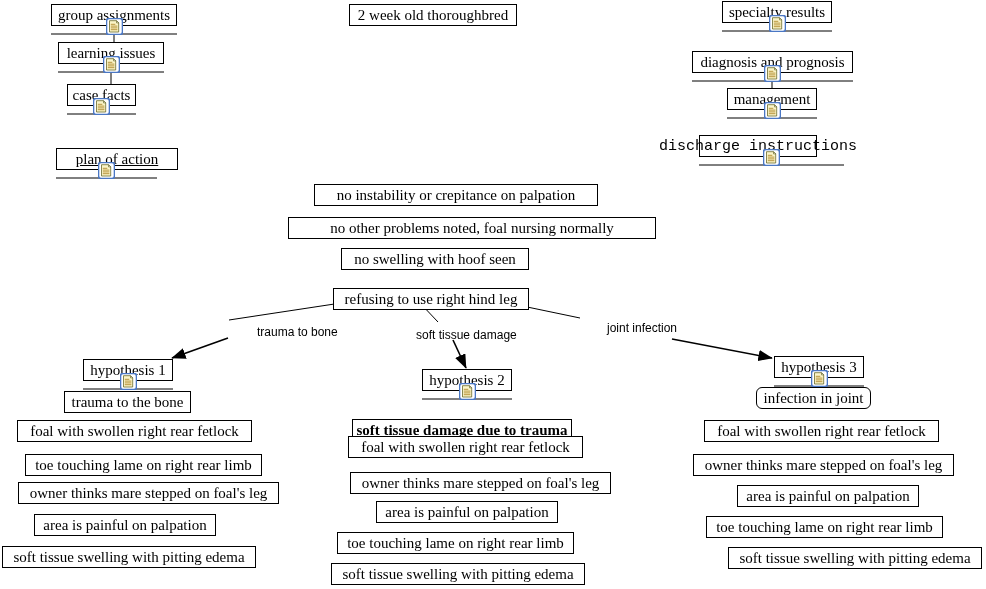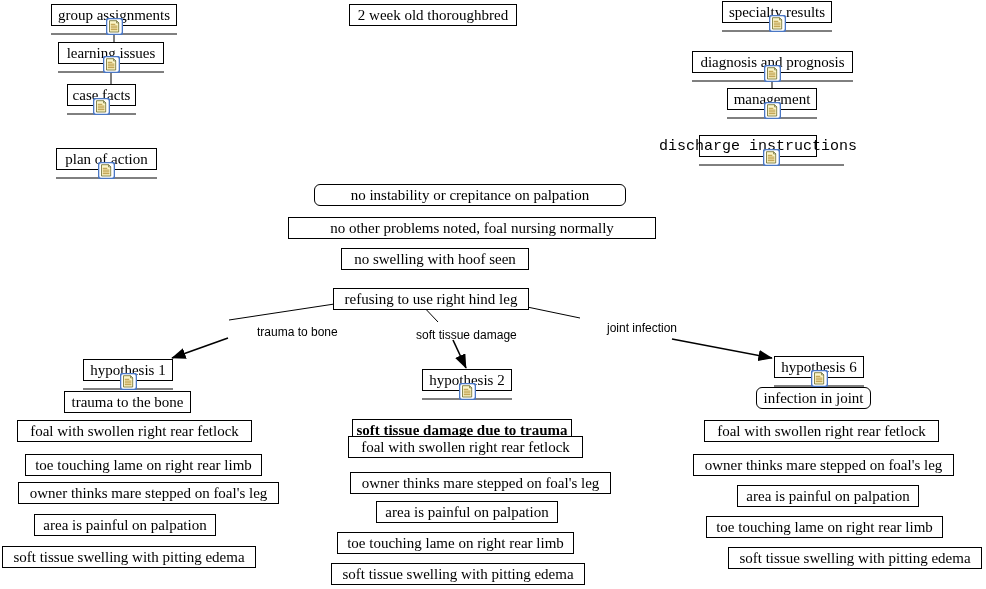--- a/index.html
+++ b/index.html
@@ -146,21 +146,21 @@
           <path d="M3.5 2.7 h7.0 l2.2 2.2 v9.1 h-9.2 z" fill="#fbf5c8" stroke="#6a6a2a" stroke-width="0.8" stroke-linejoin="miter"></path>
           <path d="M10.5 2.7 l2.2 2.2 h-2.2 z" fill="#ffffff" stroke="#6a6a2a" stroke-width="0.7"></path>
           <g stroke="#b08a2e" stroke-width="0.9">
             <line x1="4.8" y1="6.3" x2="9.3" y2="6.3"></line>
             <line x1="4.8" y1="8.1" x2="11.4" y2="8.1"></line>
             <line x1="4.8" y1="9.9" x2="11.4" y2="9.9"></line>
             <line x1="4.8" y1="11.7" x2="11.4" y2="11.7"></line>
           </g>
         </svg>
       </div>
-      <div class="node" style="left: 56px; top: 148px; width: 101px;">
+      <div class="node" style="left: 56px; top: 148px; width: 122px; text-decoration: underline;">
         <span>plan of action</span>
       </div>
       <div class="doc-icon" style="left: 98px; top: 162px;">
         <svg viewBox="0 0 17 17" width="17" height="17">
           <rect x="0.5" y="0.5" width="16" height="16" rx="2.5" ry="2.5" fill="#ffffff" stroke="#4a77c4" stroke-width="1.6"></rect>
           <path d="M3.5 2.7 h7.0 l2.2 2.2 v9.1 h-9.2 z" fill="#fbf5c8" stroke="#6a6a2a" stroke-width="0.8" stroke-linejoin="miter"></path>
           <path d="M10.5 2.7 l2.2 2.2 h-2.2 z" fill="#ffffff" stroke="#6a6a2a" stroke-width="0.7"></path>
           <g stroke="#b08a2e" stroke-width="0.9">
             <line x1="4.8" y1="6.3" x2="9.3" y2="6.3"></line>
             <line x1="4.8" y1="8.1" x2="11.4" y2="8.1"></line>
@@ -229,21 +229,21 @@
           <path d="M3.5 2.7 h7.0 l2.2 2.2 v9.1 h-9.2 z" fill="#fbf5c8" stroke="#6a6a2a" stroke-width="0.8" stroke-linejoin="miter"></path>
           <path d="M10.5 2.7 l2.2 2.2 h-2.2 z" fill="#ffffff" stroke="#6a6a2a" stroke-width="0.7"></path>
           <g stroke="#b08a2e" stroke-width="0.9">
             <line x1="4.8" y1="6.3" x2="9.3" y2="6.3"></line>
             <line x1="4.8" y1="8.1" x2="11.4" y2="8.1"></line>
             <line x1="4.8" y1="9.9" x2="11.4" y2="9.9"></line>
             <line x1="4.8" y1="11.7" x2="11.4" y2="11.7"></line>
           </g>
         </svg>
       </div>
-      <div class="node" style="left: 314px; top: 184px; width: 312px; border-radius: 6px;">
+      <div class="node" style="left: 314px; top: 184px; width: 284px;">
         <span>no instability or crepitance on palpation</span>
       </div>
       <div class="node" style="left: 288px; top: 217px; width: 368px;">
         <span>no other problems noted, foal nursing normally</span>
       </div>
       <div class="node" style="left: 341px; top: 248px; width: 188px;">
         <span>no swelling with hoof seen</span>
       </div>
       <div class="node" style="left: 333px; top: 280px; width: 196px; margin-top: 8px;">
         <span>refusing to use right hind leg</span>
@@ -310,21 +310,21 @@
       <div class="node" style="left: 376px; top: 501px; width: 182px;">
         <span>area is painful on palpation</span>
       </div>
       <div class="node" style="left: 337px; top: 532px; width: 237px;">
         <span>toe touching lame on right rear limb</span>
       </div>
       <div class="node" style="left: 331px; top: 563px; width: 254px;">
         <span>soft tissue swelling with pitting edema</span>
       </div>
       <div class="node" style="left: 774px; top: 356px; width: 90px;">
-        <span>hypothesis 6</span>
+        <span>hypothesis 3</span>
       </div>
       <div class="doc-icon" style="left: 811px; top: 370px;">
         <svg viewBox="0 0 17 17" width="17" height="17">
           <rect x="0.5" y="0.5" width="16" height="16" rx="2.5" ry="2.5" fill="#ffffff" stroke="#4a77c4" stroke-width="1.6"></rect>
           <path d="M3.5 2.7 h7.0 l2.2 2.2 v9.1 h-9.2 z" fill="#fbf5c8" stroke="#6a6a2a" stroke-width="0.8" stroke-linejoin="miter"></path>
           <path d="M10.5 2.7 l2.2 2.2 h-2.2 z" fill="#ffffff" stroke="#6a6a2a" stroke-width="0.7"></path>
           <g stroke="#b08a2e" stroke-width="0.9">
             <line x1="4.8" y1="6.3" x2="9.3" y2="6.3"></line>
             <line x1="4.8" y1="8.1" x2="11.4" y2="8.1"></line>
             <line x1="4.8" y1="9.9" x2="11.4" y2="9.9"></line>

